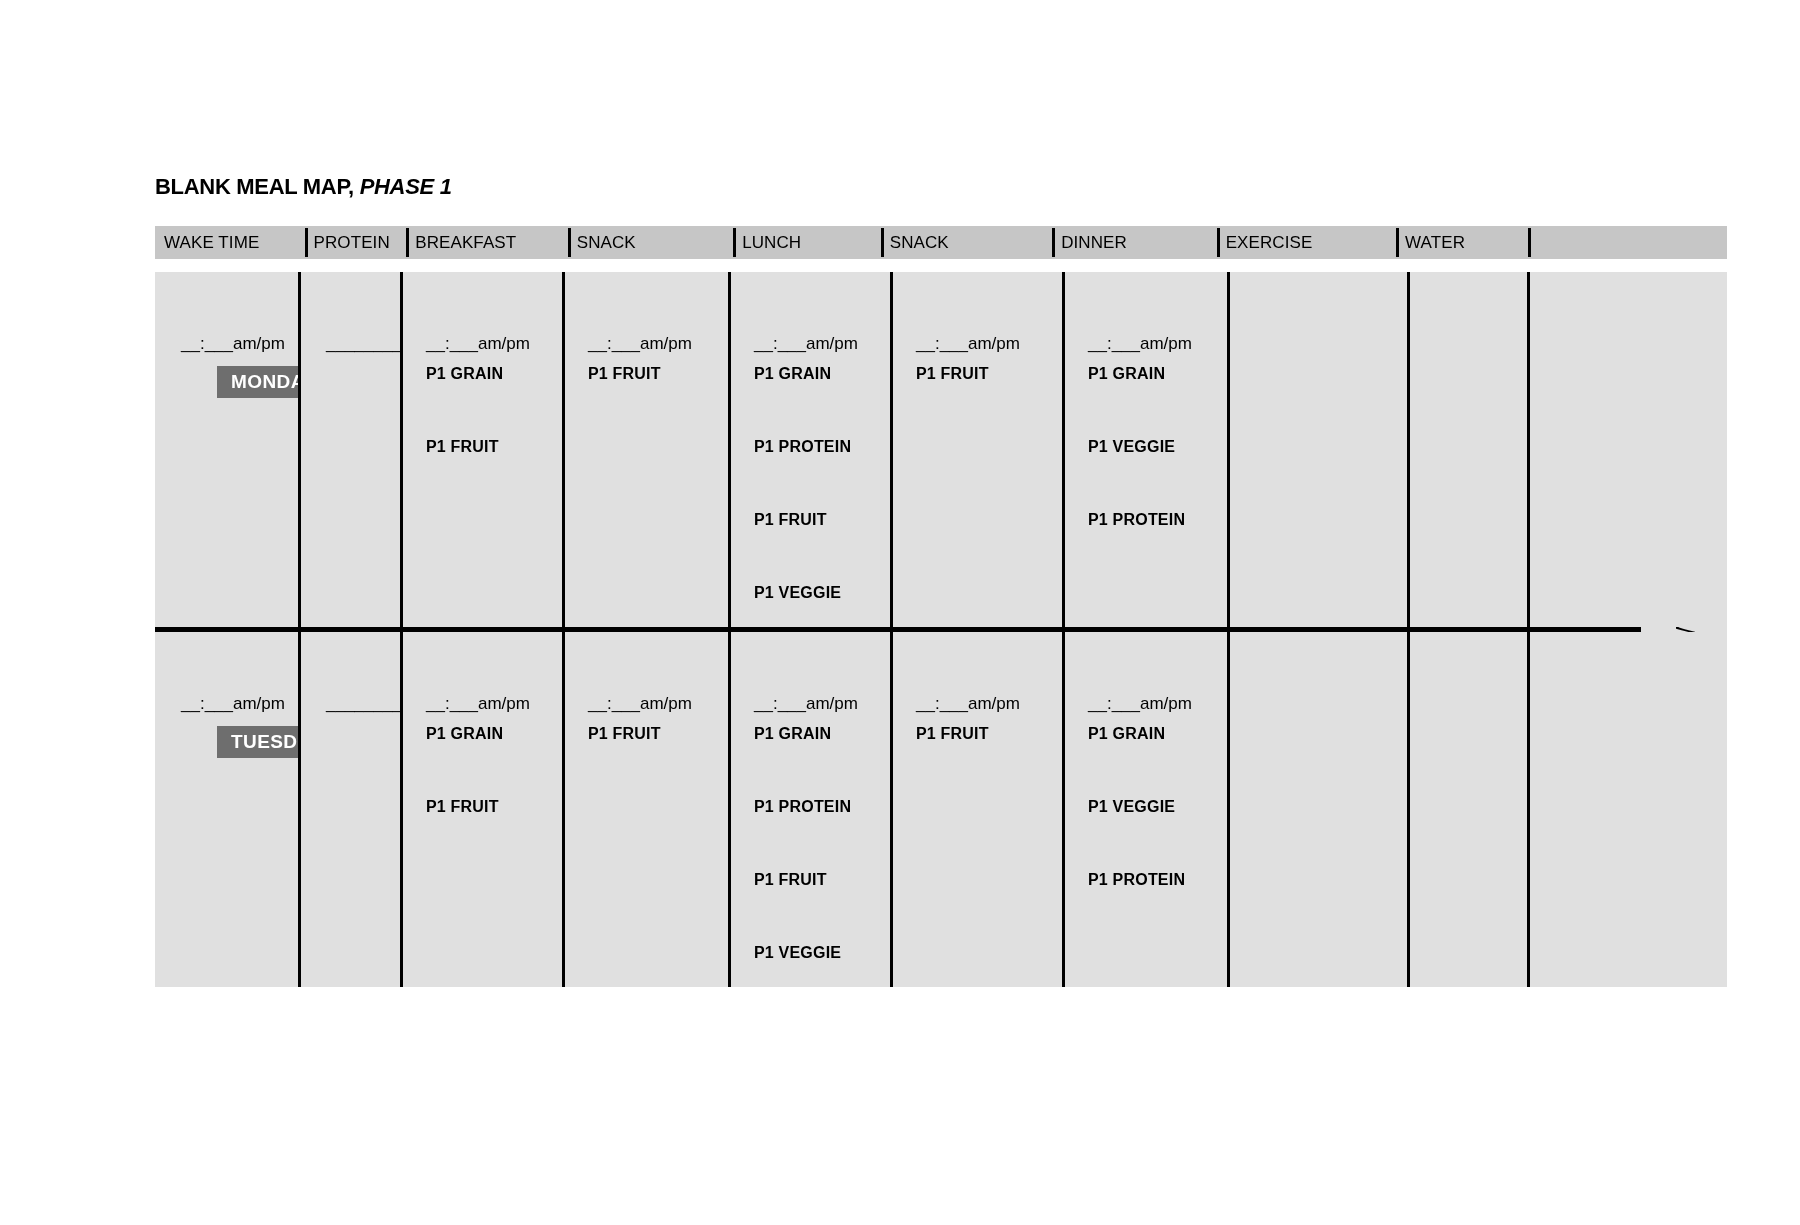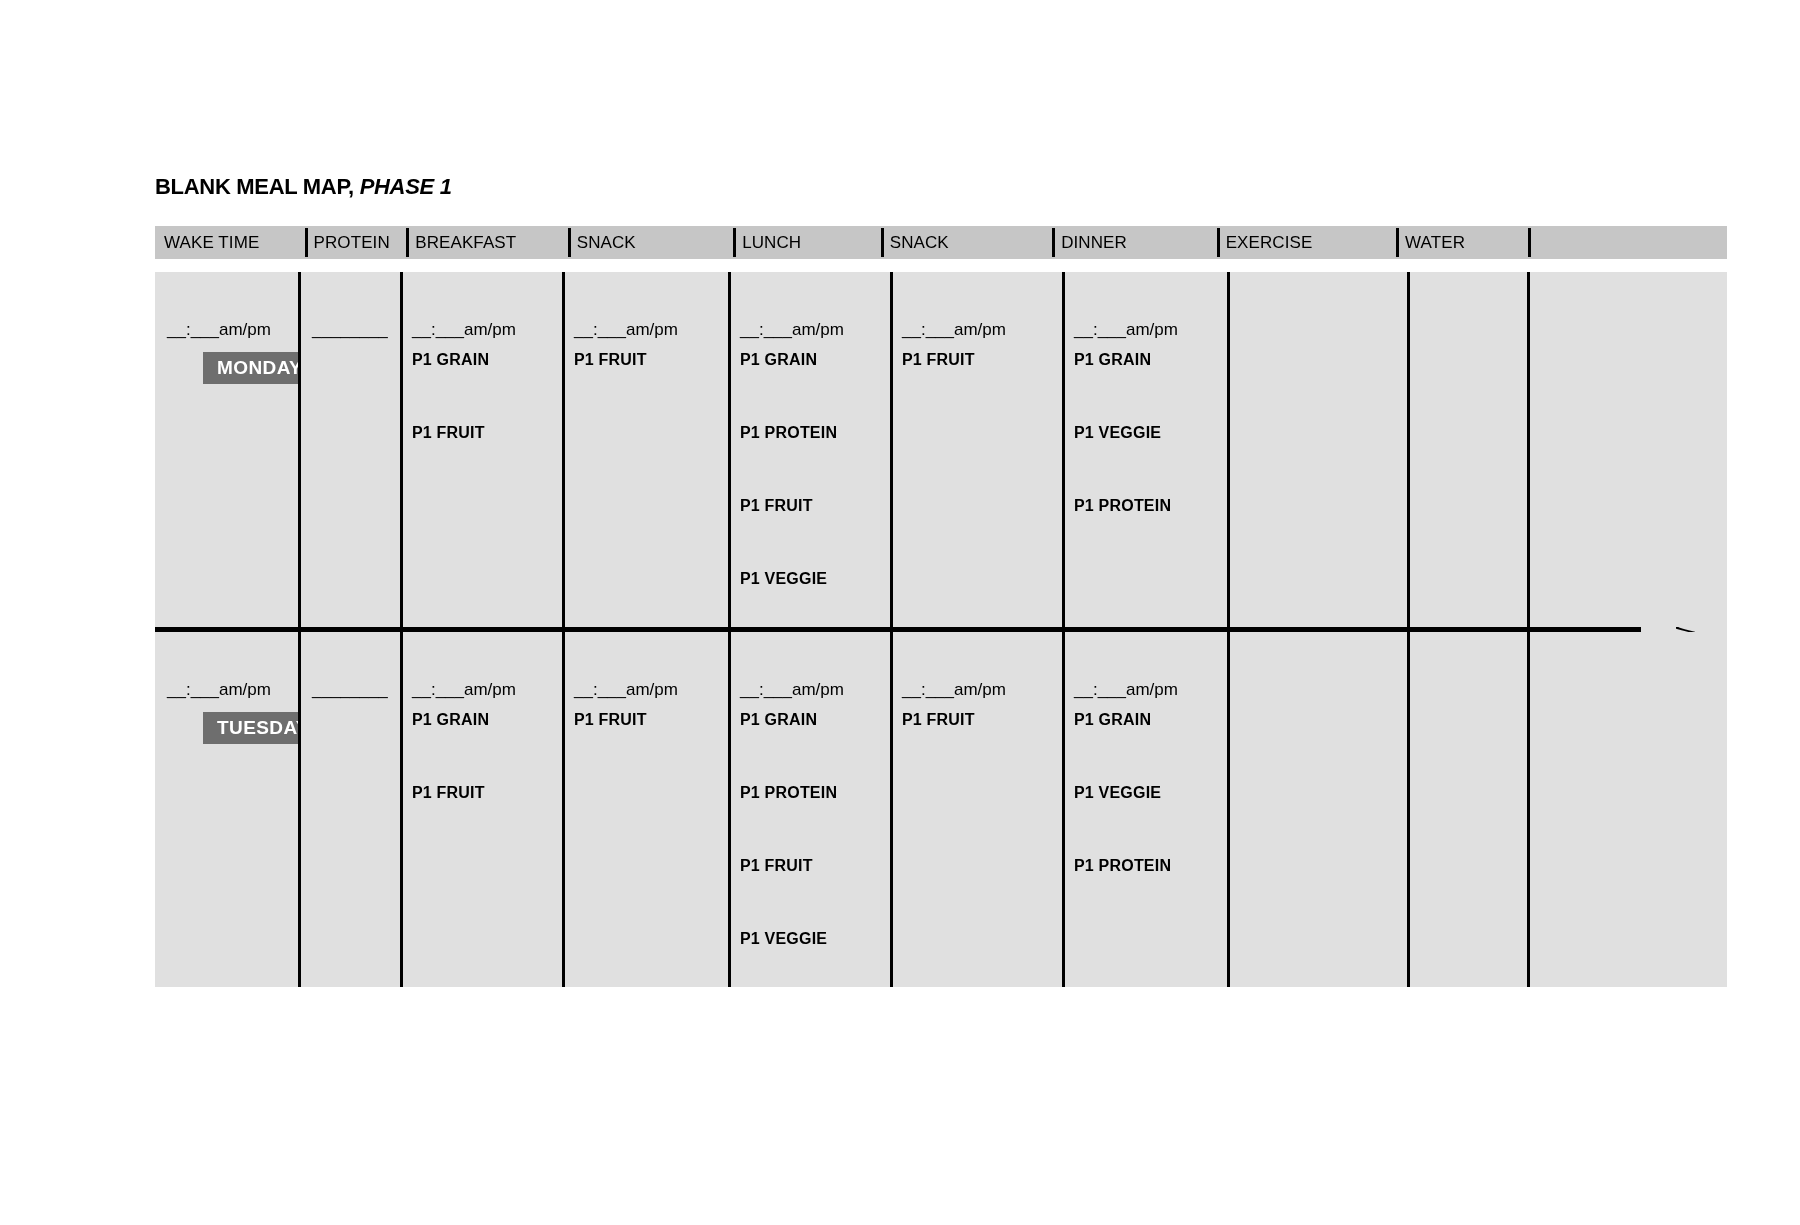--- a/index.html
+++ b/index.html
@@ -90,21 +90,21 @@
   .day-row.row-2 { height: 355px; }
 
   .row-sep {
     height: 5px;
     background: #000000;
   }
 
   .cell {
     box-sizing: border-box;
     position: relative;
-    padding: 0;
+    padding: 14px;
     background: #e0e0e0;
   }
   .cell + .cell::before {
     content: "";
     position: absolute;
     left: 0; top: 0; bottom: 0;
     width: 3px;
     background: #000;
   }
   .cell.no-divider::before { display: none; }

